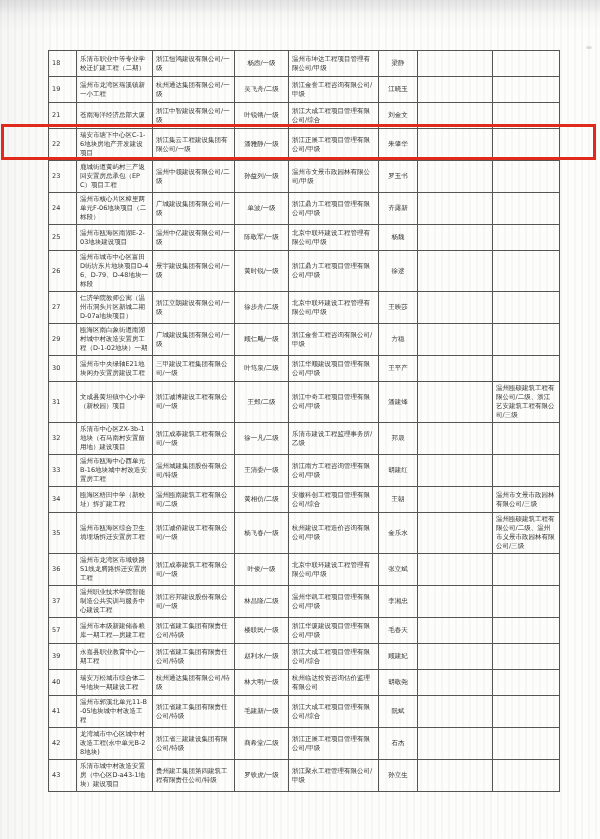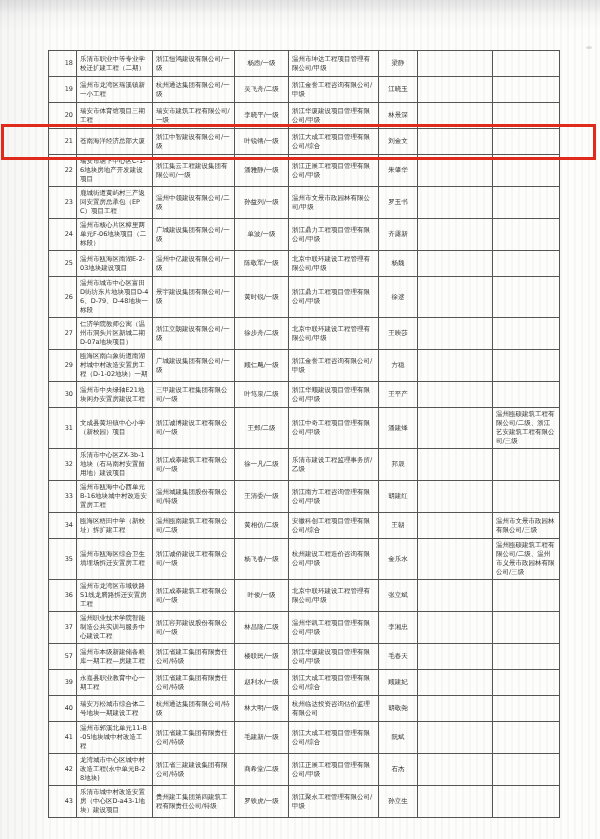--- a/index.html
+++ b/index.html
@@ -29,21 +29,21 @@
   table.doc td{
     border:1px solid #555;
     font-size:6.5px;line-height:9px;
     padding:2px 3px;
     vertical-align:middle;
     word-break:break-all;
     color:#333;
   }
   table.doc{border:1.5px solid #444;}
   tr.doc-row{height:26px;}
-  td.c-num{text-align:right;font-size:7px;margin-top:32px;}
+  td.c-num{text-align:left;font-size:7px;margin-top:32px;}
   td.c-p1,td.c-p2{text-align:center;}
   td.c-proj,td.c-build,td.c-sup,td.c-b2{text-align:left;}
   .highlight-box{
     position:absolute;left:1px;width:595px;
     border:3px solid #e02a1c;
     box-sizing:border-box;
     pointer-events:none;
     background:transparent;
   }
   .smudge{
@@ -84,30 +84,20 @@
     <td class="c-num">19</td>
     <td class="c-proj">温州市龙湾区瑶溪镇新一小工程</td>
     <td class="c-build">杭州通达集团有限公司/一级</td>
     <td class="c-p1">吴飞舟/二级</td>
     <td class="c-sup">浙江金誉工程咨询有限公司/甲级</td>
     <td class="c-p2">江晓玉</td>
     <td class="c-b1"></td>
     <td class="c-b2"></td>
   </tr>
       <tr class="doc-row">
-    <td class="c-num">20</td>
-    <td class="c-proj">瑞安市体育馆项目三期工程</td>
-    <td class="c-build">瑞安市建筑工程有限公司/一级</td>
-    <td class="c-p1">李晓平/一级</td>
-    <td class="c-sup">浙江华厦建设项目管理有限公司/甲级</td>
-    <td class="c-p2">林景深</td>
-    <td class="c-b1"></td>
-    <td class="c-b2"></td>
-  </tr>
-      <tr class="doc-row">
     <td class="c-num">21</td>
     <td class="c-proj">苍南海洋经济总部大厦</td>
     <td class="c-build">浙江中智建设有限公司/一级</td>
     <td class="c-p1">叶锐锵/一级</td>
     <td class="c-sup">浙江大成工程项目管理有限公司/综合</td>
     <td class="c-p2">刘金文</td>
     <td class="c-b1"></td>
     <td class="c-b2"></td>
   </tr>
       <tr class="doc-row">

